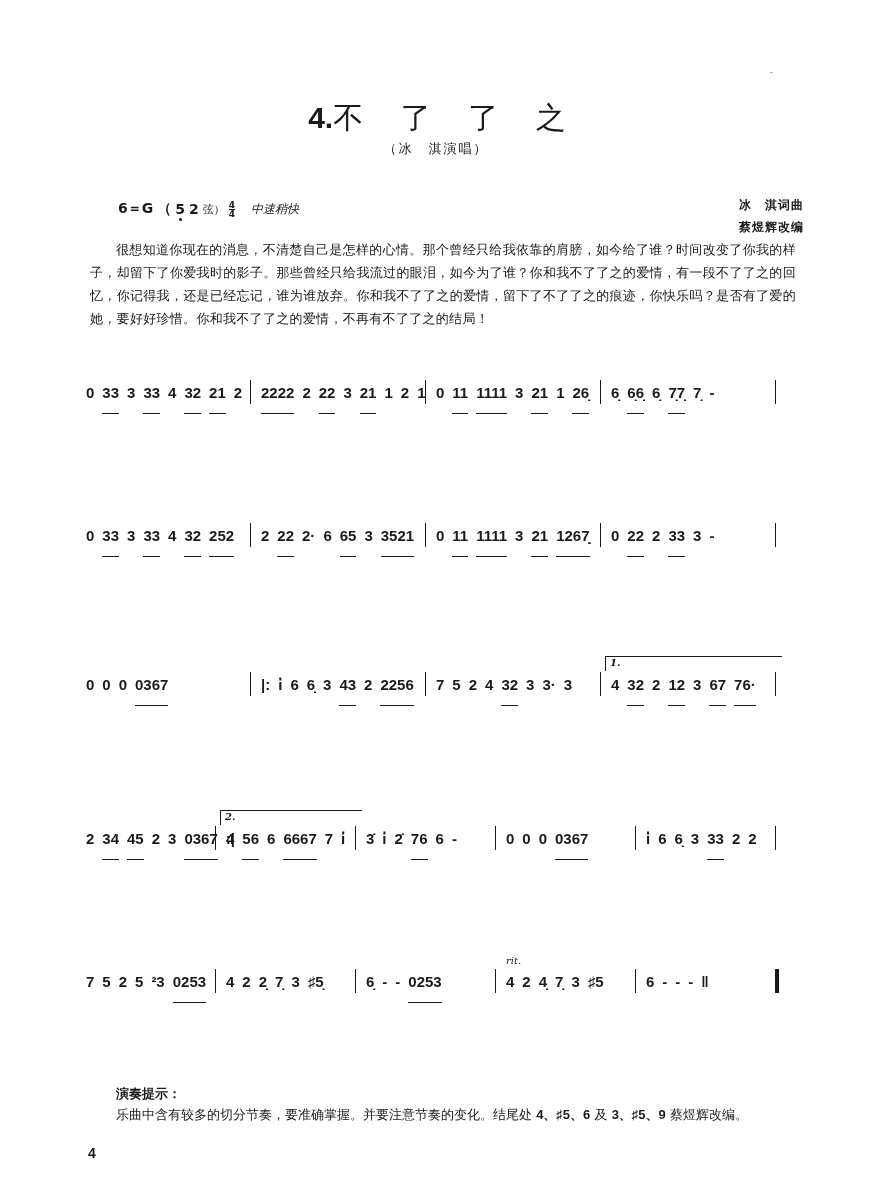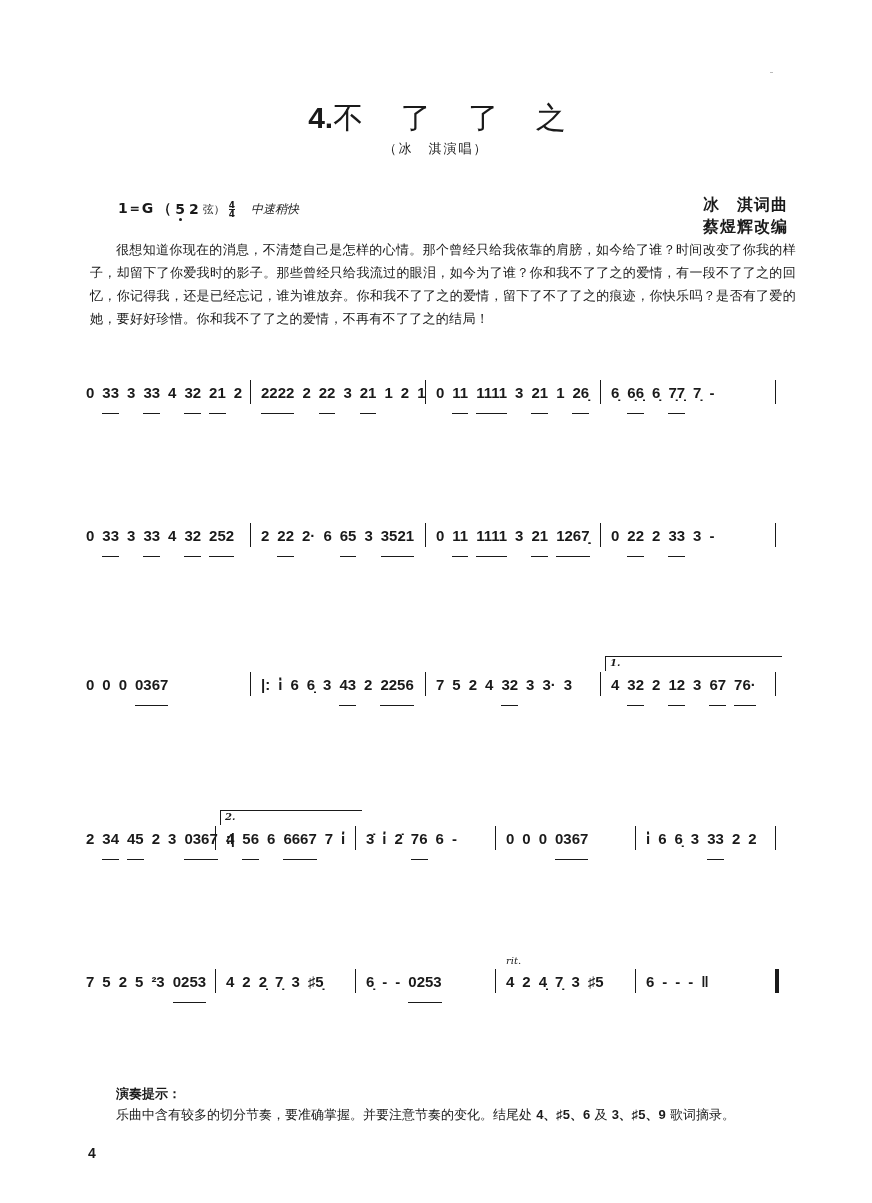--- a/index.html
+++ b/index.html
@@ -8,21 +8,21 @@
   .title { position:absolute; top:98px; left:8px; width:872px; text-align:center;
            font-family:"DejaVu Serif", serif; font-size:30px; letter-spacing:14px; }
   .title .num { font-family:"Liberation Sans", sans-serif; font-weight:bold; letter-spacing:0; }
   .subtitle { position:absolute; top:140px; left:0; width:872px; text-align:center; font-size:13px; letter-spacing:2px; }
   .key { position:absolute; top:200px; left:118px; font-size:14px; font-weight:bold; display:flex; align-items:center; gap:4px; }
   .key .tempo { font-weight:normal; font-size:12px; margin-left:12px;font-style:italic; }
   .frac { display:inline-flex; flex-direction:column; font-size:9px; line-height:8px; text-align:center; }
   .frac span:first-child { border-bottom:1px solid #1a1a1a; }
   .lowdot { position:relative; }
   .lowdot::after { content:""; position:absolute; left:50%; bottom:-4px; width:3px; height:3px; margin-left:-1.5px; background:#1a1a1a; border-radius:50%; }
-  .credits { position:absolute; top:194px; right:84px; font-size:16px; line-height:22px; font-weight:bold; letter-spacing:1px; }
+  .credits { position:absolute; top:194px; right:68px; font-size:12px; line-height:22px; font-weight:bold; letter-spacing:1px; }
   .lyrics { position:absolute; top:238px; left:90px; width:706px; font-size:13px; line-height:23px; }
   .lyrics .hdr, .tips .hdr { font-weight:bold; padding-left:26px; }
   .lyrics .body { text-indent:26px; text-align:justify; letter-spacing:0.3px; }
   .row { position:absolute; left:86px; width:710px; height:40px; }
   .note-row { position:absolute; left:0; top:0; font-family:"Liberation Sans", sans-serif; font-weight:bold; font-size:15px; white-space:nowrap; }
   .g { display:inline-block; position:relative; margin-right:8px; vertical-align:top; }
   .u1 { border-bottom:1px solid #1a1a1a; padding-bottom:12px; }
   .bar { display:inline-block; width:1px; height:24px; background:#1a1a1a; vertical-align:top; margin:0 10px 0 2px; position:relative; top:-4px; }
   .bar.end { width:4px; box-shadow:-5px 0 0 -4px #1a1a1a; }
   .volta { position:absolute; top:-20px; height:14px; border-left:1px solid #1a1a1a; border-top:1px solid #1a1a1a; font-family:"DejaVu Serif", serif; font-size:10px; font-style:italic; font-weight:bold; padding-left:4px; }
@@ -37,21 +37,21 @@
 <body>
 
 <div class="corner-dot"></div>
 
 <div class="title">
   <span class="num">4.</span><span>不 了 了 之</span>
 </div>
 <div class="subtitle">（冰　淇演唱）</div>
 
 <div class="key">
-  <span>1＝G</span>
+  <span>6＝G</span>
   <span>（</span>
   <span class="lowdot">5</span>
   <span>2</span>
   <span style="font-size:11px;font-weight:normal">弦）</span>
   <span class="frac">
     <span>4</span>
     <span>4</span>
   </span>
   <span class="tempo">中速稍快</span>
 </div>
@@ -83,17 +83,17 @@
     </div>
   </div>
 
 <div class="tips">
   <div class="hdr" style="padding-left:26px">演奏提示：</div>
   <div class="body">
     <span>乐曲中含有较多的切分节奏，要准确掌握。并要注意节奏的变化。结尾处</span>
     <b>4、♯5、6</b>
     <span>及</span>
     <b>3、♯5、9</b>
-    <span>歌词摘录。</span>
+    <span>蔡煜辉改编。</span>
   </div>
 </div>
 
 <div class="pageno">4</div>
 
 </body></html>

